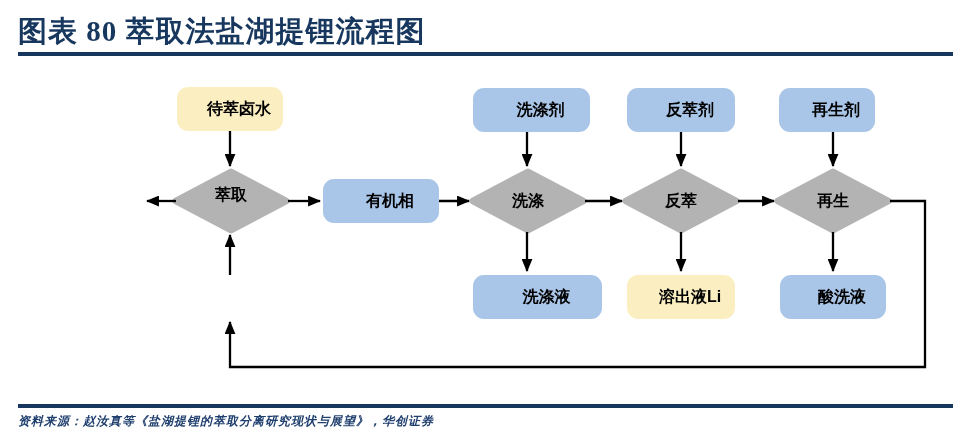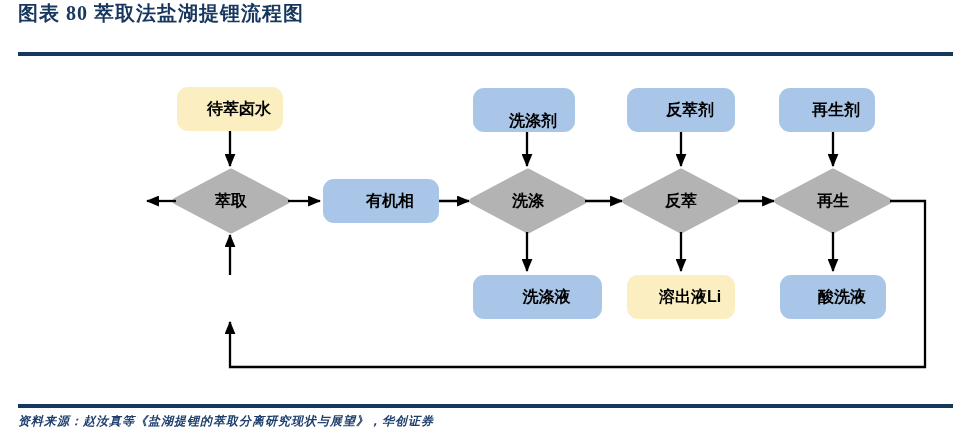--- a/index.html
+++ b/index.html
@@ -4,24 +4,24 @@
 <style>
   html,body{margin:0;padding:0;background:#ffffff;}
   .page{
     position:relative;
     width:970px;height:447px;
     background:#ffffff;
     font-family:"Liberation Sans","DejaVu Sans",sans-serif;
     overflow:hidden;
   }
   .fig-title{
-    position:absolute;left:18px;top:0;
+    position:absolute;left:18px;top:12px;
     font-family:"Liberation Serif","DejaVu Serif",serif;
     font-weight:bold;
-    font-size:20px;
+    font-size:29px;
     letter-spacing:1px;
     color:#17375E;
     white-space:nowrap;
   }
   .rule{
     position:absolute;left:18px;width:935px;height:4px;
     background:#17375E;
   }
   .rule-top{top:52px;}
   .rule-bottom{top:404px;}
@@ -90,40 +90,40 @@
       <line x1="230" y1="275" x2="230" y2="235" stroke="#000" stroke-width="2.3" marker-end="url(#ah)"></line>
       <polyline points="890,201 925,201 925,367 230,367 230,322" fill="none" stroke="#000" stroke-width="2.3" marker-end="url(#ah)"></polyline>
     </svg>
 
     <div class="node box box-yellow" style="left:177px;top:87px;">
       <span>待萃卤水</span>
     </div>
     <div class="node box box-blue" style="left:323px;top:179px;width:116px;">
       <span>有机相</span>
     </div>
-    <div class="node box box-blue" style="left:473px;top:88px;width:102px;align-items:flex-end;">
+    <div class="node box box-blue" style="left:473px;top:88px;width:117px;">
       <span>洗涤剂</span>
     </div>
     <div class="node box box-blue" style="left:473px;top:275px;width:129px;">
       <span>洗涤液</span>
     </div>
     <div class="node box box-blue" style="left:627px;top:88px;width:108px;">
       <span>反萃剂</span>
     </div>
     <div class="node box box-yellow" style="left:627px;top:275px;width:108px;">
       <span>溶出液Li</span>
     </div>
     <div class="node box box-blue" style="left:779px;top:88px;width:96px;">
       <span>再生剂</span>
     </div>
     <div class="node box box-blue" style="left:780px;top:275px;">
       <span>酸洗液</span>
     </div>
 
-    <div class="diamond-label" style="left:173px;top:169px;">
+    <div class="diamond-label" style="left:173px;top:163px;">
       <span>萃取</span>
     </div>
     <div class="diamond-label" style="left:470px;top:169px;">
       <span>洗涤</span>
     </div>
     <div class="diamond-label" style="left:623px;top:169px;">
       <span>反萃</span>
     </div>
     <div class="diamond-label" style="left:775px;top:169px;">
       <span>再生</span>

